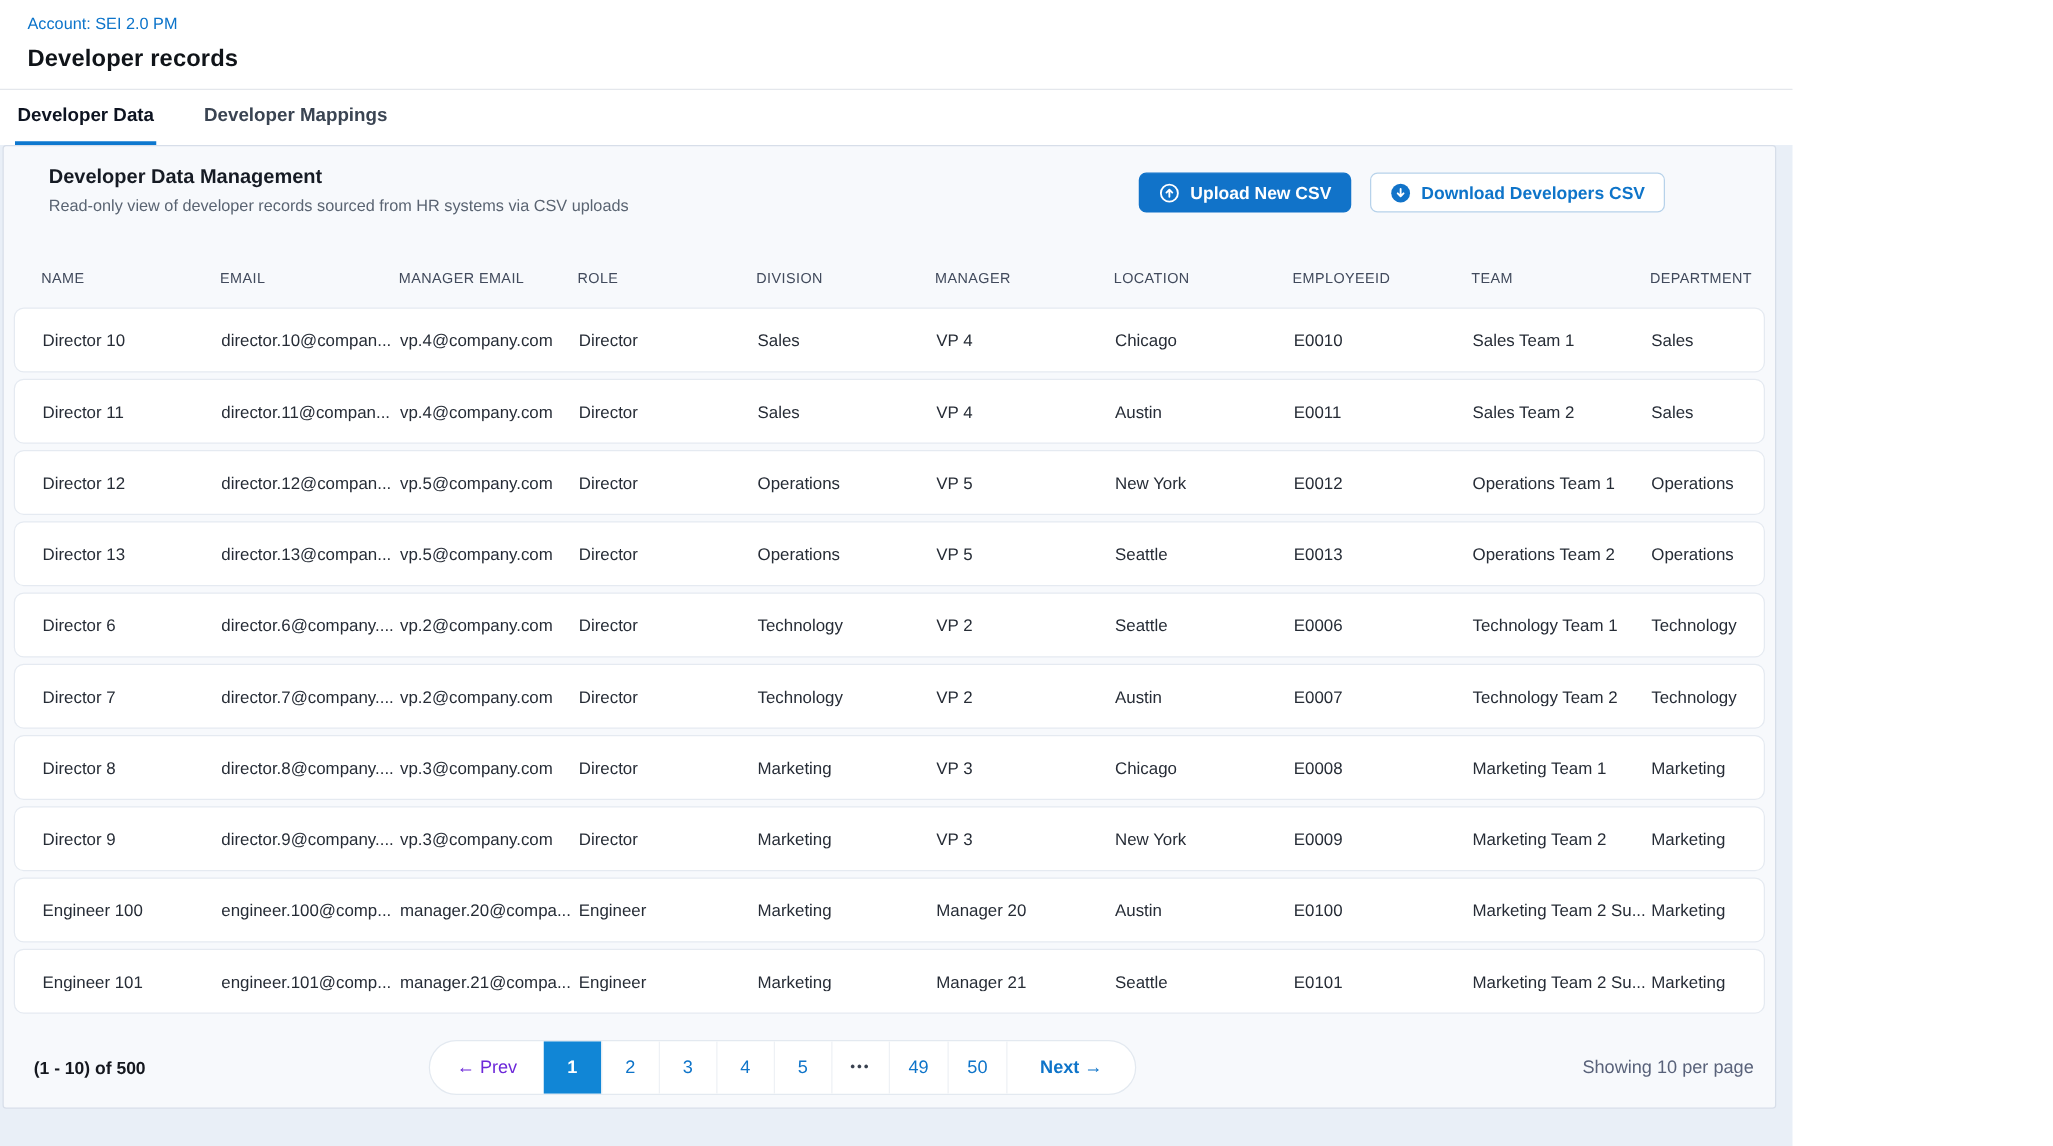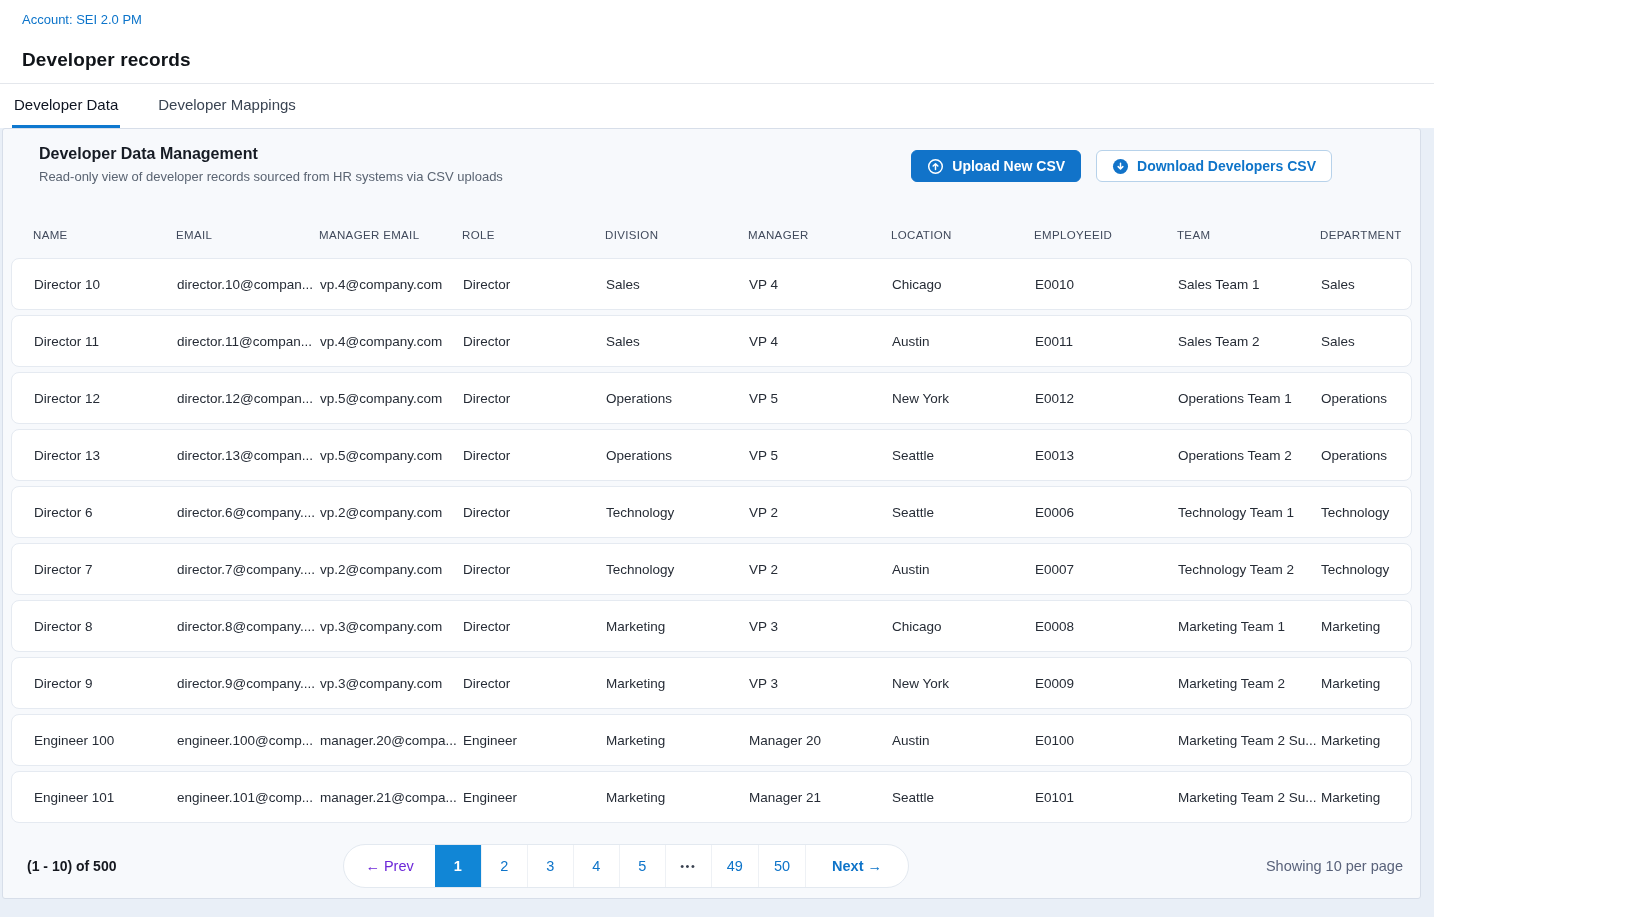--- a/index.html
+++ b/index.html
@@ -12,34 +12,34 @@
   }
   .page { width: 1434px; height: 917px; display: flex; flex-direction: column; }
 
   
   .top { padding: 10px 0 0 22px; background: #fff; }
   .account-link {
     display: inline-block;
     color: #0c74ca; font-size: 13px; font-weight: 500;
     text-decoration: none; cursor: pointer;
   }
-  .top h1 { margin-top: 21px; font-size: 19px; font-weight: 700; color: #101419; letter-spacing: .1px; }
+  .top h1 { margin-top: 9px; font-size: 19px; font-weight: 700; color: #101419; letter-spacing: .1px; }
 
   
   .tab-bar {
     margin-top: 12px;
     border-top: 1px solid #e4e7ec;
     padding: 0 12px;
     display: flex; gap: 36px;
     height: 45px; background: #fff;
     align-items: stretch;
   }
   .tab {
     display: flex; align-items: center;
-    font-size: 15px; font-weight: 400; color: #3a4452;
+    font-size: 15px; font-weight: 700; color: #3a4452;
     padding: 0 2px; cursor: pointer;
     border-bottom: 3px solid transparent;
   }
   .tab.active { color: #0d1320; border-bottom-color: #0e78cf; }
 
   
   .main { flex: 1; background: #e9eff7; overflow: hidden; }
   .panel {
     margin: 0 13px 0 2px;
     height: 771px;

